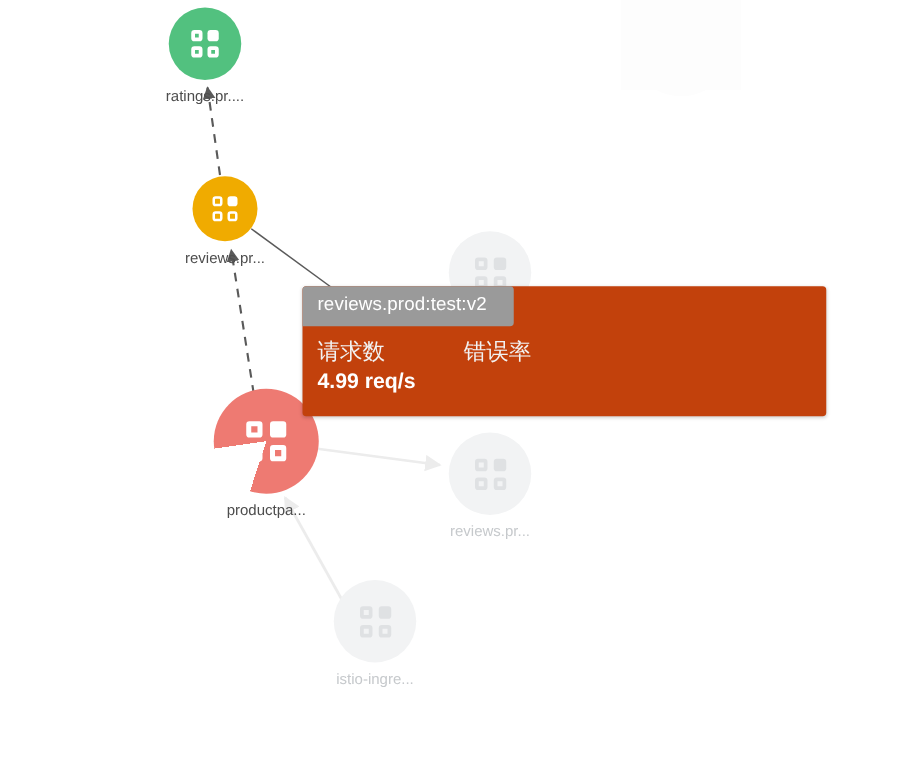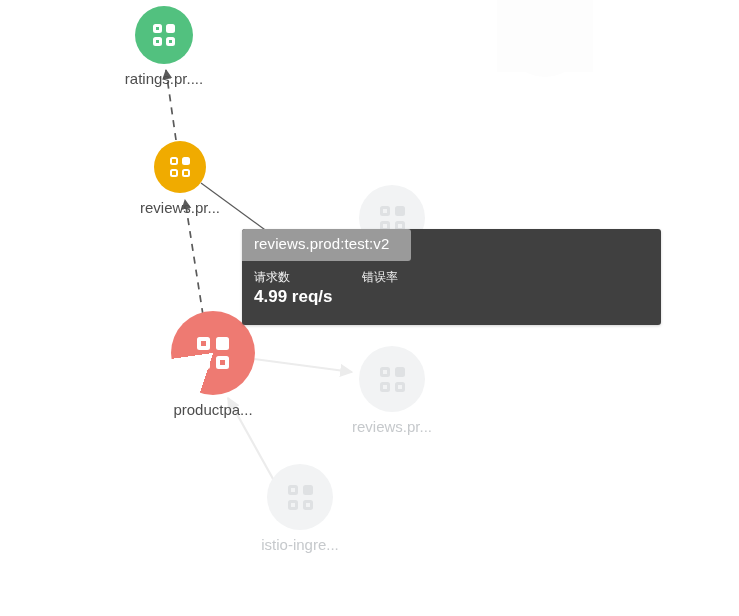--- a/index.html
+++ b/index.html
@@ -16,62 +16,62 @@
   .node{position:absolute;}
   .node .disc{
     position:absolute;left:0;top:0;
     border-radius:50%;
     display:flex;align-items:center;justify-content:center;
   }
   .node .label{
     position:absolute;
     left:50%;transform:translateX(-50%);
     white-space:nowrap;
-    font-size:15px;
+    font-size:12px;
     color:#4d4d4d;
     text-align:center;
   }
   .node.faded .label{color:#c6c9cc;}
 
   
   .glyph{position:relative;}
   .glyph i{
     position:absolute;display:block;box-sizing:border-box;
     border-radius:2.5px;
   }
 
   
   #tooltip{
     position:absolute;
     left:242px;top:229px;
     width:419px;
     border-radius:3px;
-    background:#404040;
+    background:#c2410c;
     color:#ffffff;
     box-shadow:0 1px 3px rgba(0,0,0,.18);
     z-index:40;
   }
   #tooltip .tt-head{
     display:inline-block;
     background:#9a9a9a;
     border-radius:3px 3px 3px 0;
     padding:7px 22px 8px 12px;
     font-size:15px;
     letter-spacing:.1px;
     line-height:1.1;
   }
   #tooltip .tt-body{
     display:flex;
     padding:8px 14px 16px 12px;
     gap:0;
   }
   #tooltip .metric{flex:0 0 auto;}
-  #tooltip .metric + .metric{margin-left:0;}
+  #tooltip .metric + .metric{margin-left:9px;}
   #tooltip .m-label{
-    font-size:12px;
+    font-size:18px;
     color:#f2f2f2;
     line-height:1.35;
     white-space:nowrap;
   }
   #tooltip .m-value{
     font-size:17px;
     font-weight:bold;
     color:#ffffff;
     line-height:1.35;
     white-space:nowrap;

